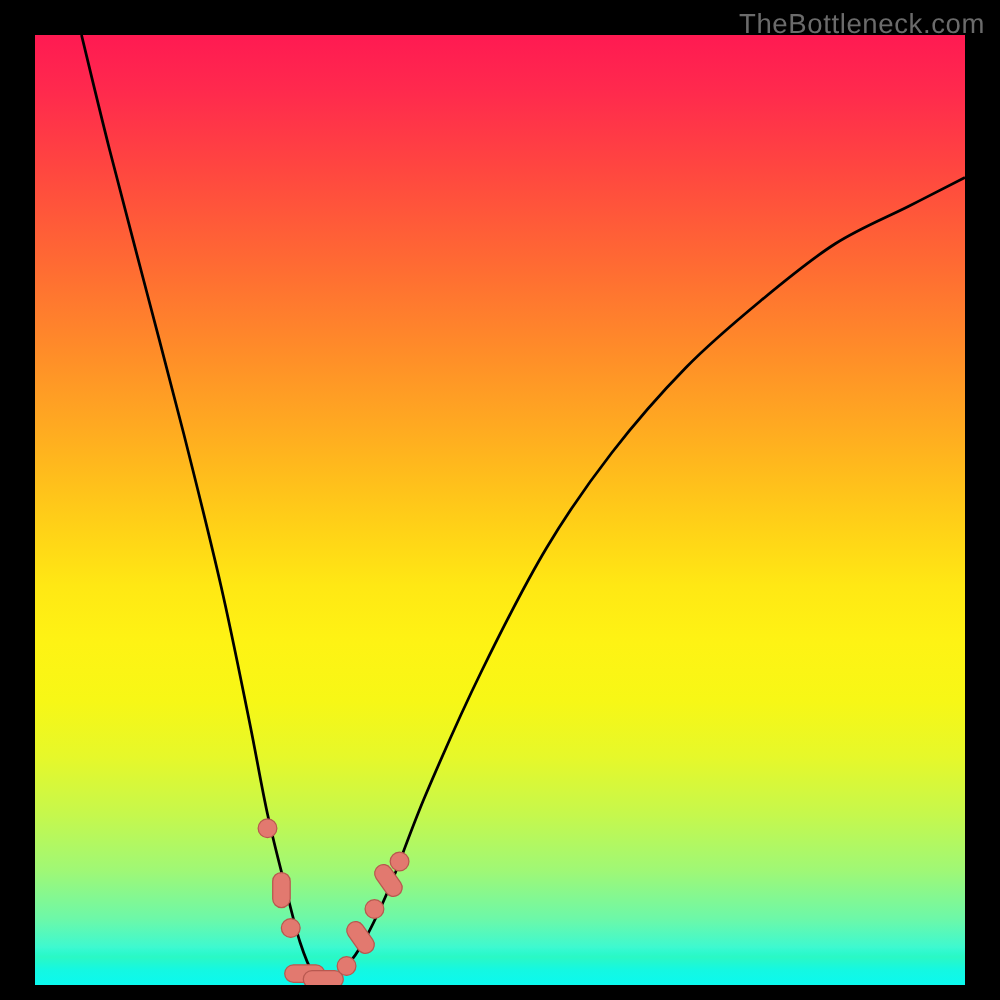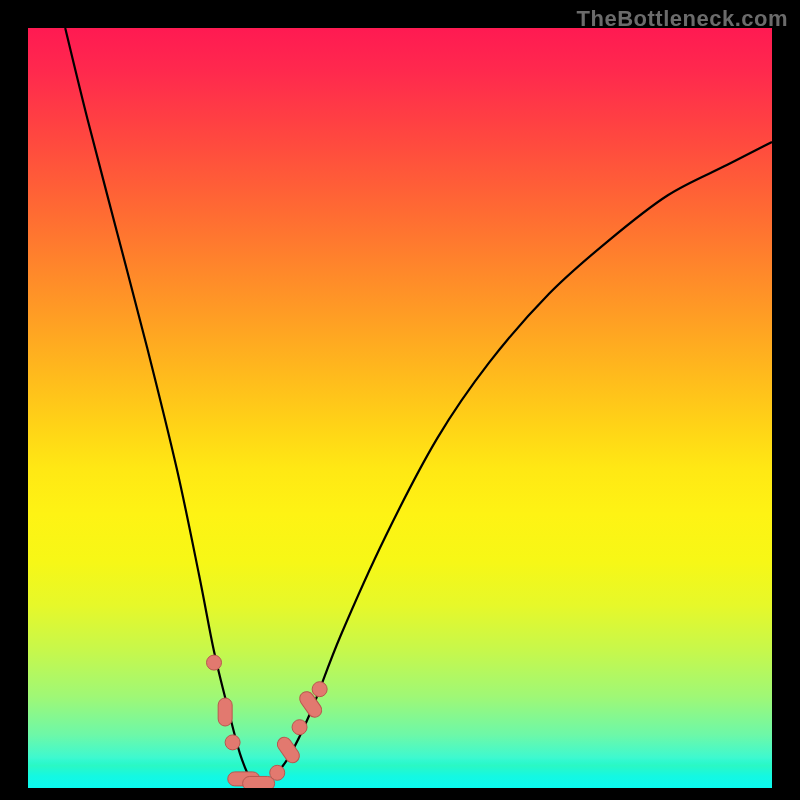--- a/index.html
+++ b/index.html
@@ -44,21 +44,21 @@
       #08f9ec 100%
     );
   }
   .watermark {
     position: absolute;
     top: 6px;
     right: 12px;
     color: #6b6b6b;
     font-size: 22px;
     letter-spacing: 0.5px;
-    font-weight: 700;
+    font-weight: 400;
     user-select: none;
   }
   svg.curve {
     position: absolute;
     left: 0;
     top: 0;
     width: 744px;
     height: 760px;
   }
   .green-band {

